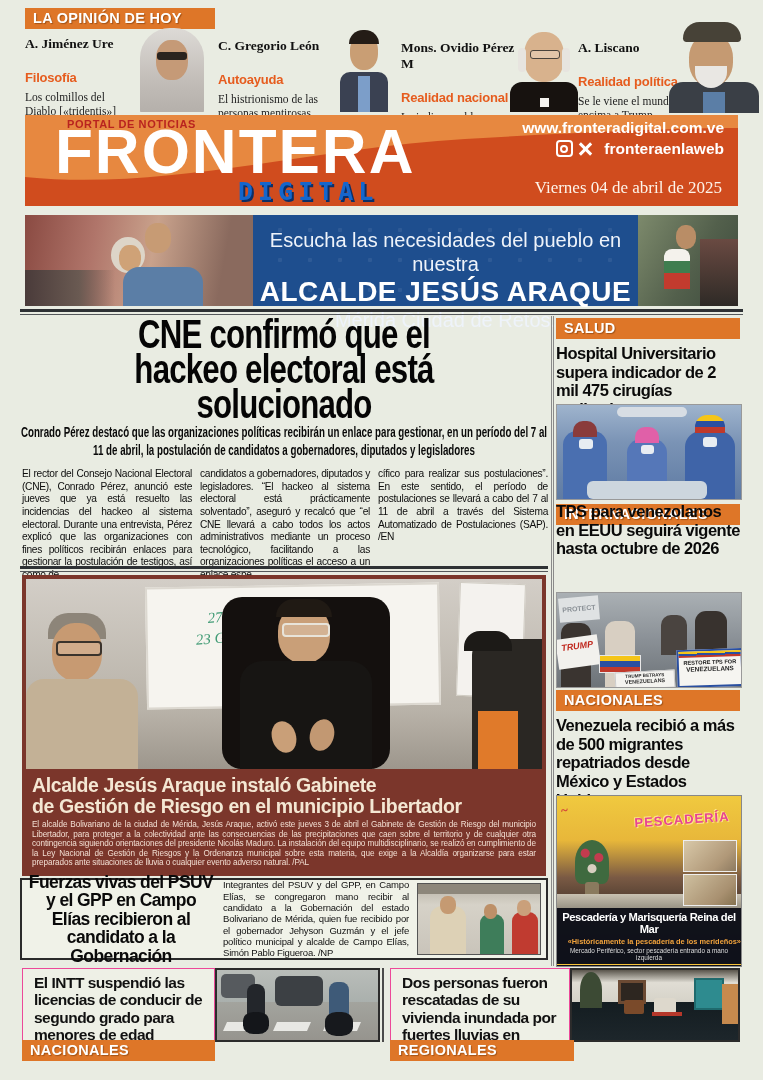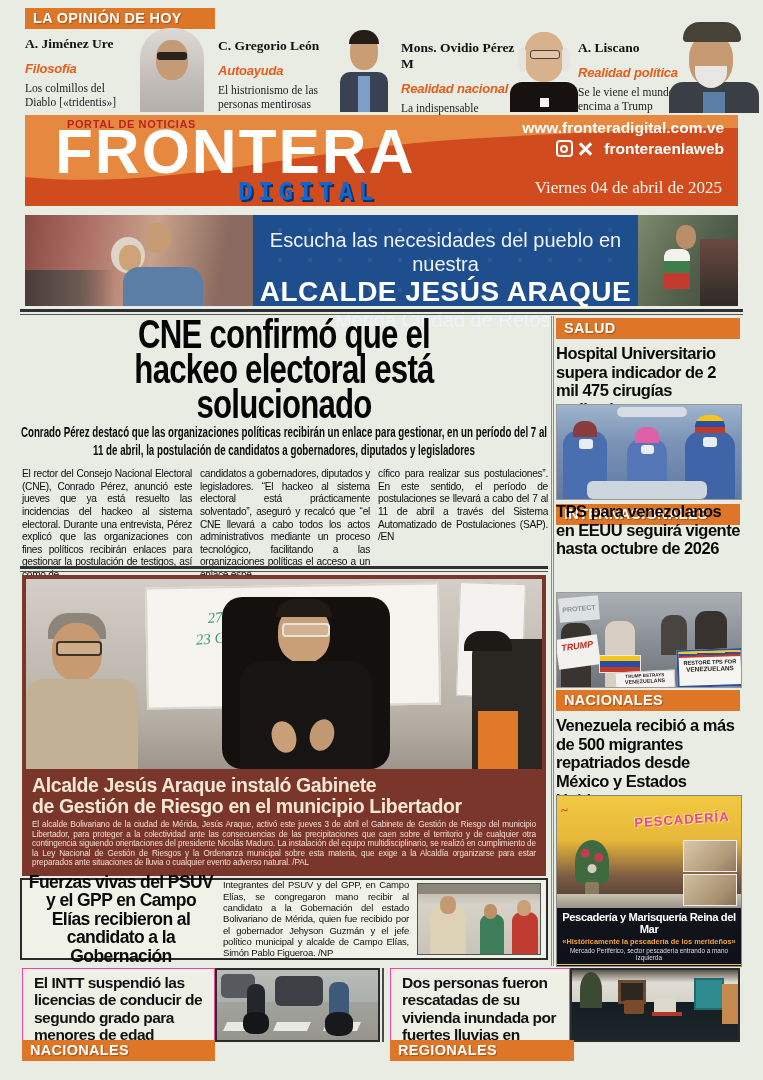--- a/index.html
+++ b/index.html
@@ -4,21 +4,21 @@
 <style>
   html,body{margin:0;padding:0;background:#c9ccc2;}
   .page{position:relative;width:763px;height:1080px;background:#e9ece2;overflow:hidden;
         font-family:"Liberation Sans",sans-serif;color:#111;}
   .abs{position:absolute;}
   .photo{position:absolute;overflow:hidden;}
   .orange-bar{position:absolute;background:#de7628;color:#fff;font-weight:bold;font-size:14.5px;
         line-height:21px;height:21px;padding:0 8px;letter-spacing:.3px;box-sizing:border-box;
         text-shadow:1px 1px 1px rgba(90,40,0,.45);}
   .op-author{font-family:"Liberation Serif",serif;font-weight:bold;font-size:13.5px;color:#111;}
-  .op-cat{color:#e65c1e;font-weight:bold;font-size:13px;margin-top:9px;letter-spacing:-.2px;font-style:italic;}
+  .op-cat{color:#e65c1e;font-weight:bold;font-size:13px;margin-top:18px;letter-spacing:-.2px;}
   .op-title{font-family:"Liberation Serif",serif;font-size:11.5px;color:#222;line-height:1.22;margin-top:5px;}
   .rule-double{border-top:3px solid #2e3134;border-bottom:1px solid #55585b;height:2px;}
   .headline-box{position:absolute;border:1px solid #ec4899;background:#eef0e6;box-sizing:border-box;
         padding:5px 11px;font-weight:bold;font-size:15.5px;letter-spacing:-.5px;line-height:1.12;}
   .sb-head{position:absolute;font-weight:bold;font-size:16.5px;letter-spacing:-.5px;line-height:1.13;color:#0a0a0a;}
   .ig-icon{display:inline-block;width:13px;height:13px;border:2px solid #fff;border-radius:4px;position:relative;vertical-align:-3px;}
   .ig-icon::after{content:"";position:absolute;left:2.5px;top:2.5px;width:4px;height:4px;border:2px solid #fff;border-radius:50%;}
   .x-icon{display:inline-block;width:14px;height:14px;position:relative;vertical-align:-2px;margin-left:5px;}
   .x-icon::before,.x-icon::after{content:"";position:absolute;left:6px;top:-1px;width:3px;height:16px;background:#fff;}
   .x-icon::before{transform:rotate(45deg);}
@@ -278,19 +278,19 @@
     <div class="shape" style="left:70px;top:16px;width:110px;text-align:center;transform:rotate(-4deg);color:#e84393;font-weight:bold;font-size:13px;letter-spacing:1px;text-shadow:1px 1px 0 #fde68a,-1px -1px 0 #fde68a;">
       <span>PESCADERÍA</span>
     </div>
     <div class="shape" style="left:18px;top:44px;width:34px;height:44px;border-radius:50% 50% 20% 20%;background:radial-gradient(circle at 30% 30%,#c23b4e 4px,transparent 5px),radial-gradient(circle at 70% 40%,#c23b4e 4px,transparent 5px),radial-gradient(circle at 50% 65%,#d8cfc0 4px,transparent 5px),#3f6a3f;"></div>
     <div class="shape" style="left:28px;top:86px;width:14px;height:20px;background:#8a7a5e;border-radius:3px;"></div>
     <div class="shape" style="left:0px;top:98px;width:184px;height:14px;background:linear-gradient(180deg,#c9c2b2,#9a9486);"></div>
     <div class="photo" style="left:126px;top:44px;width:52px;height:30px;border:1px solid #eee;background:linear-gradient(135deg,#d8c8a8,#b09878 70%,#8d7a60);"></div>
     <div class="photo" style="left:126px;top:78px;width:52px;height:30px;border:1px solid #eee;background:linear-gradient(135deg,#cfc0a0,#a89070 70%,#857250);"></div>
     <div class="shape" style="left:0;top:112px;width:184px;height:58px;background:rgba(14,16,26,.92);text-align:center;">
       <div style="color:#fff;font-weight:bold;font-size:11.2px;letter-spacing:-.4px;margin-top:3px;">Pescadería y Marisquería Reina del Mar</div>
-      <div style="color:#f2a33c;font-weight:bold;font-size:7.4px;margin-top:2px;">«Históricamente la pescadería de los merideños»</div>
+      <div style="color:#f2a33c;font-weight:bold;font-size:7.4px;margin-top:2px;text-align:right;">«Históricamente la pescadería de los merideños»</div>
       <div style="color:#ddd;font-size:6.4px;margin-top:1px;">Mercado Periférico, sector pescadería entrando a mano izquierda</div>
       <div style="color:#f8c33a;font-weight:bold;font-size:9px;margin-top:3px;border-top:1px solid #f8c33a;padding-top:2px;display:inline-block;">LLEGÓ EL PESCADO DORADO SALADO LLANERO</div>
     </div>
   </div>
 
 </div>
 
 </body></html>

